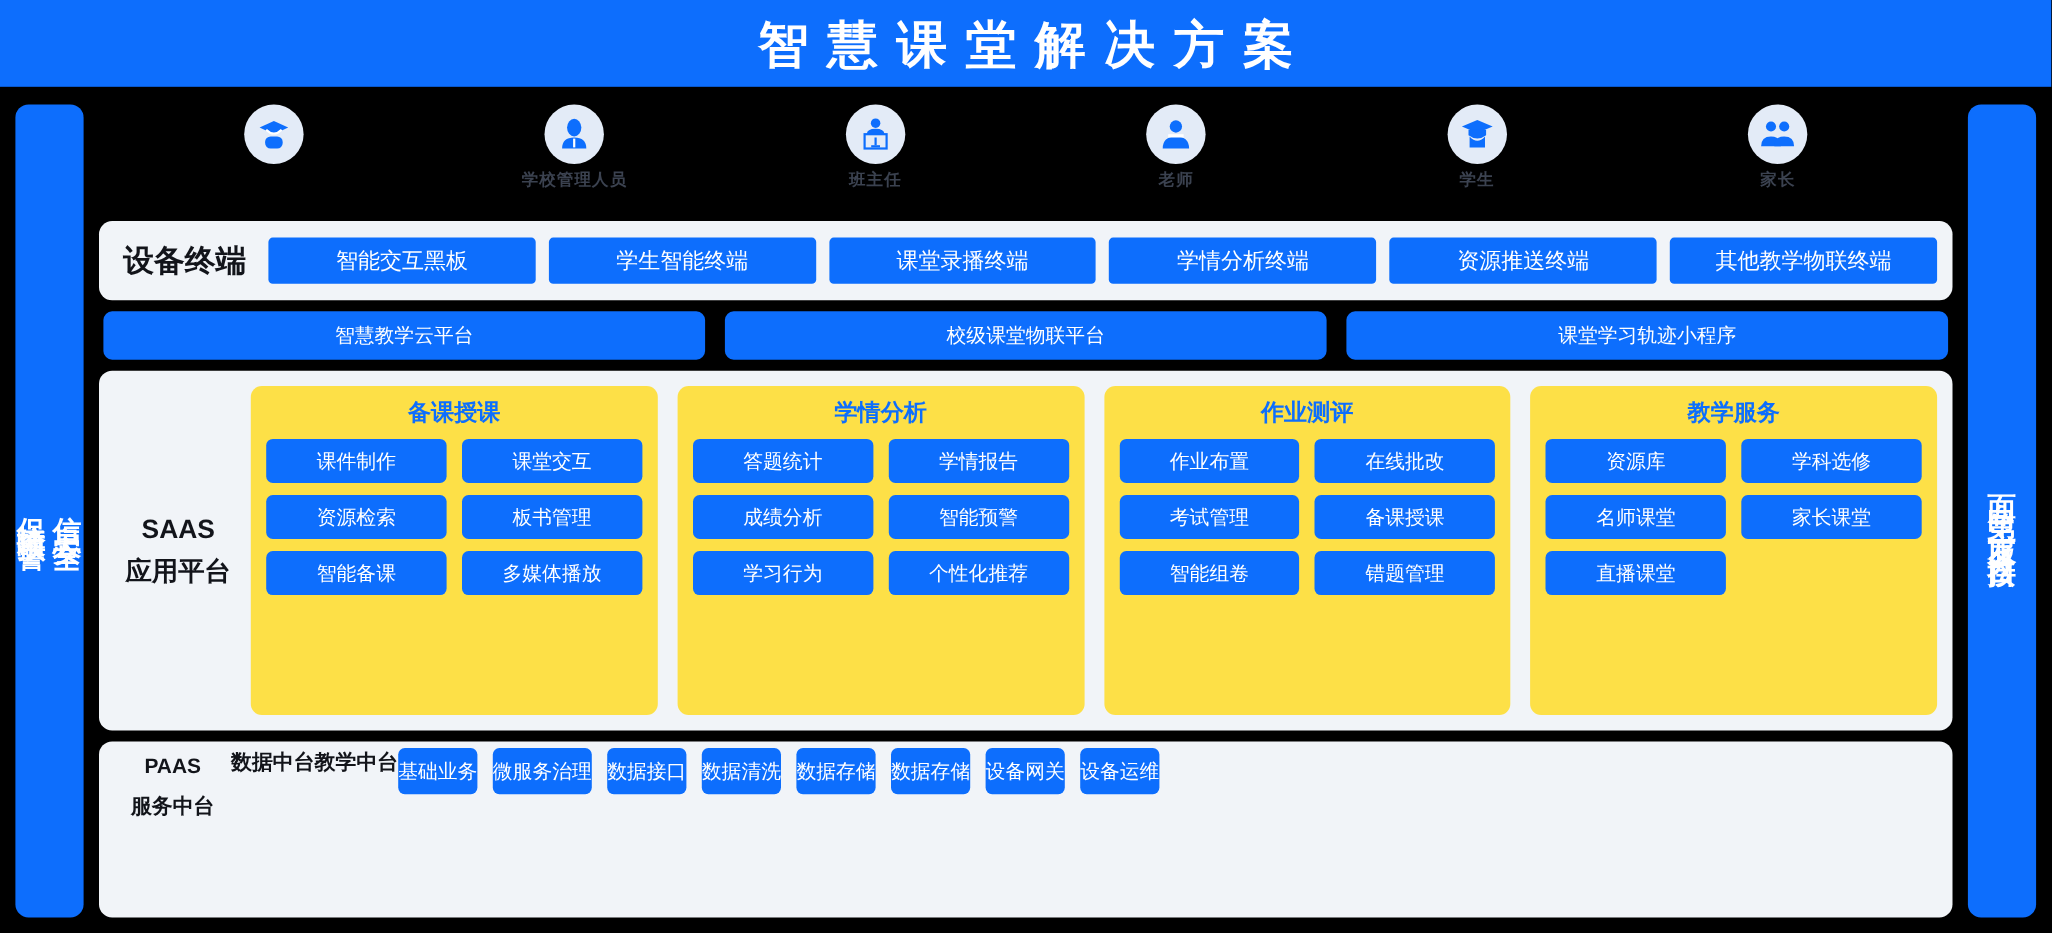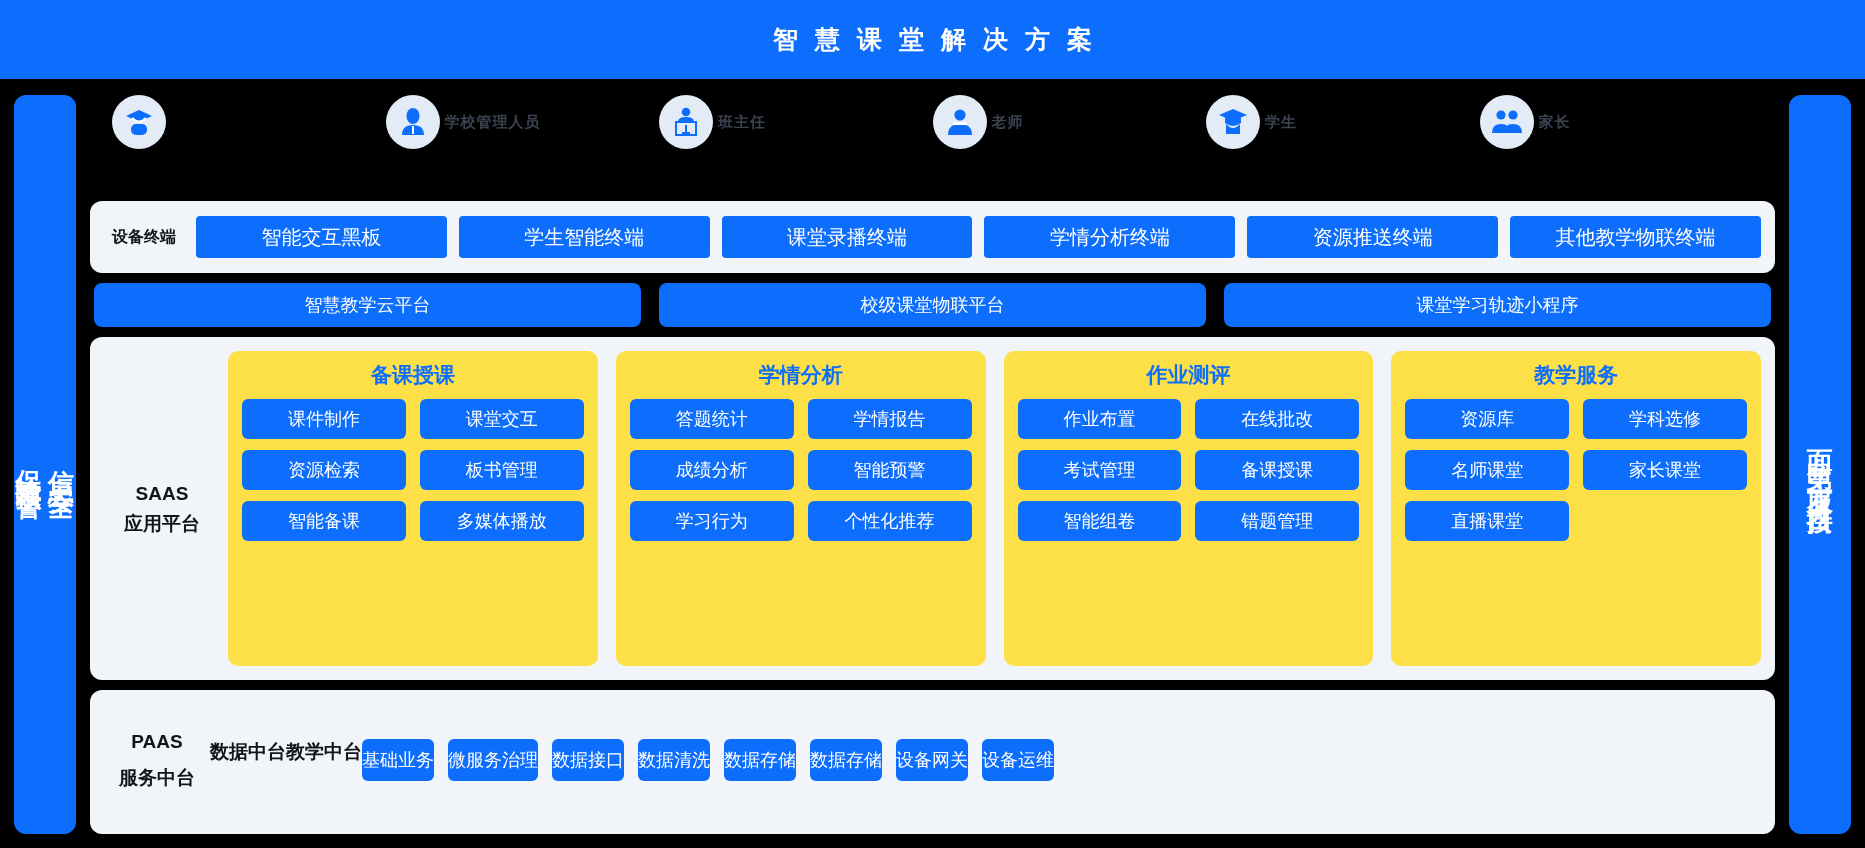--- a/index.html
+++ b/index.html
@@ -11,21 +11,21 @@
   }
 
   
   .title-banner {
     width: 1865px; height: 79px;
     background: #0d6efd;
     display: flex; align-items: center; justify-content: center;
   }
   .title-banner .title-text {
     color: #ffffff;
-    font-size: 25px;
+    font-size: 46px;
     font-weight: 700;
     letter-spacing: 17px;
     text-indent: 17px;
     line-height: 1;
   }
 
   
   .page {
     position: relative;
     width: 1865px; height: 769px;
@@ -67,21 +67,21 @@
   
   .roles-row {
     height: 96px;
     display: flex;
     align-items: flex-start;
     padding: 0 22px;
   }
   .role {
     flex: 1 1 0;
     display: flex;
-    flex-direction: row;
+    flex-direction: column;
     align-items: center;
     gap: 5px;
   }
   .role-icon {
     width: 54px; height: 54px;
     border-radius: 50%;
     background: #e3ebf7;
     display: flex; align-items: center; justify-content: center;
   }
   .role-icon svg { display: block; }
@@ -102,21 +102,21 @@
   
   .device-panel {
     height: 72px;
     display: flex;
     align-items: center;
     padding: 0 14px;
     gap: 12px;
   }
   .section-label {
     color: #12141a;
-    font-size: 16px;
+    font-size: 28px;
     font-weight: 700;
     white-space: nowrap;
     flex: 0 0 auto;
     padding: 0 8px;
   }
   .device-buttons {
     flex: 1 1 auto;
     display: flex;
     gap: 12px;
   }
@@ -158,21 +158,21 @@
     display: flex;
     align-items: center;
     padding: 14px 14px;
     gap: 8px;
     min-height: 0;
   }
   .saas-label {
     flex: 0 0 116px;
     text-align: center;
     color: #12141a;
-    font-size: 19px;
+    font-size: 24px;
     font-weight: 700;
     line-height: 1.55;
     white-space: pre-line;
   }
   .saas-groups {
     flex: 1 1 auto;
     display: flex;
     gap: 18px;
     height: 100%;
     min-width: 0;
@@ -201,23 +201,23 @@
     width: 100%;
   }
   .group-items .btn {
     height: 40px;
     border-radius: 6px;
     font-size: 18px;
   }
 
   
   .paas-panel {
-    height: 144px;
-    display: flex;
-    align-items: center;
+    height: 160px;
+    display: flex;
+    align-items: flex-start;
     padding: 6px 14px 10px 14px;
   }
   .paas-label {
     flex: 0 0 106px;
     text-align: center;
     color: #12141a;
     font-size: 19px;
     font-weight: 700;
     line-height: 1.9;
     white-space: pre-line;

